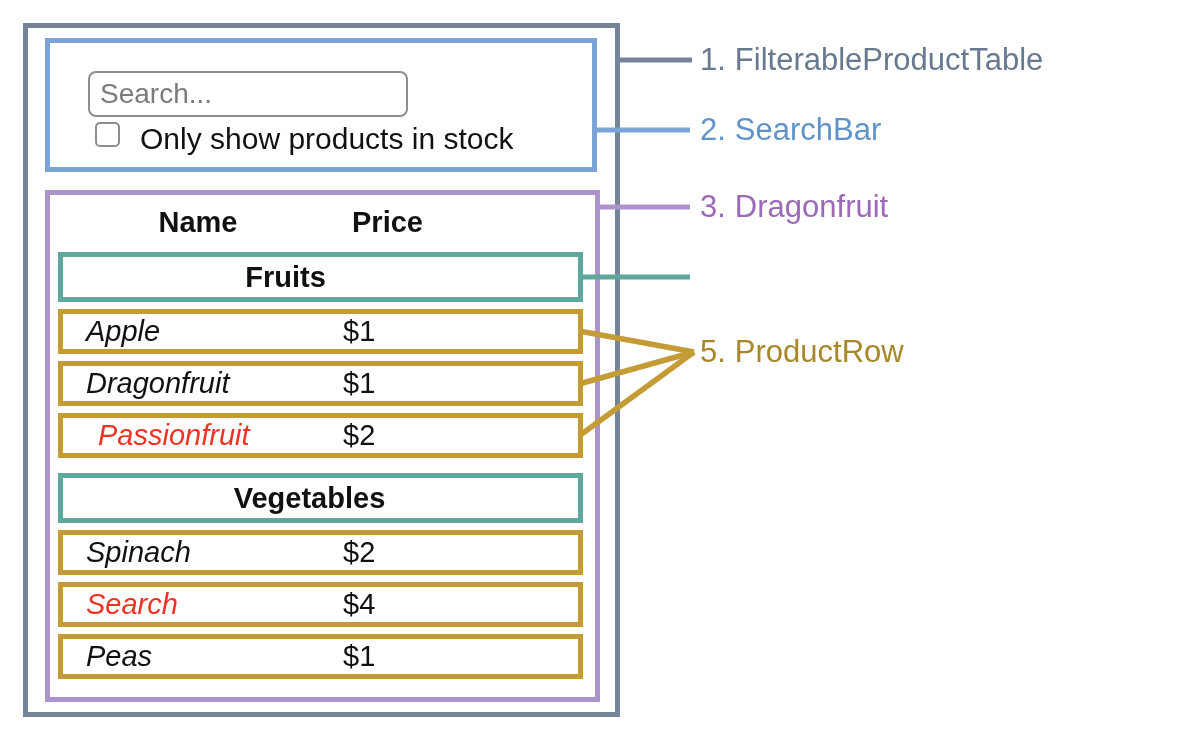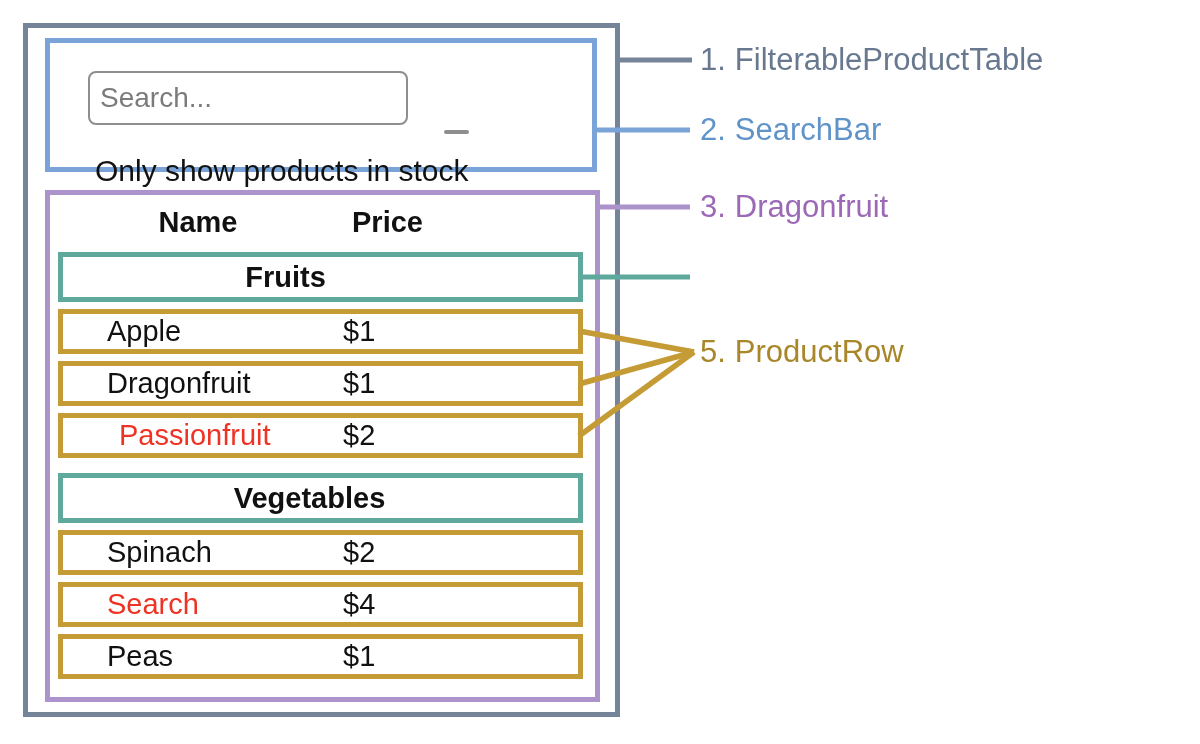--- a/index.html
+++ b/index.html
@@ -8,26 +8,26 @@
     background:var(--canvas-bg,#fff);
     font-family:"Liberation Sans","DejaVu Sans",sans-serif;
     color:var(--text,#111);
   }
   .box{position:absolute;box-sizing:border-box;background:transparent;}
   .outer-box{left:23px;top:23px;width:597px;height:694px;border:5px solid var(--outer-border);}
   .search-box{left:45px;top:38px;width:552px;height:134px;border:5px solid var(--search-border);background:#fff;}
   .table-box{left:45px;top:190px;width:555px;height:512px;border:5px solid var(--table-border);background:#fff;}
 
   .search-input{
-    position:absolute;left:88px;top:71px;width:320px;height:54px;box-sizing:border-box;
+    position:absolute;left:88px;top:71px;width:320px;height:46px;box-sizing:border-box;
     border:2px solid var(--input-border);border-radius:8px;padding:0 10px;
     font-family:inherit;font-size:28px;color:#555;background:#fff;outline:none;
   }
   .search-input::placeholder{color:var(--placeholder);}
-  .check-row{position:absolute;left:95px;top:130px;height:30px;display:flex;align-items:flex-end;gap:20px;flex-direction:column;}
+  .check-row{position:absolute;left:95px;top:122px;height:30px;display:flex;align-items:flex-start;gap:20px;}
   .checkbox{width:25px;height:25px;box-sizing:border-box;border:2px solid var(--input-border);border-radius:5px;background:#fff;}
   .check-label{font-size:30px;color:var(--text);white-space:nowrap;}
 
   .table-header{
     position:absolute;left:58px;top:198px;width:525px;height:48px;
     display:grid;grid-template-columns:280px 1fr;align-items:center;
     font-weight:bold;font-size:29px;
   }
   .table-header .col-name{text-align:center;}
   .table-header .col-price{padding-left:14px;}
@@ -37,21 +37,21 @@
     box-sizing:border-box;height:50px;border:5px solid var(--category-border);
     margin-bottom:7px;display:flex;align-items:center;background:#fff;
   }
   .crow .cat-label{display:block;width:445px;text-align:center;font-weight:bold;font-size:29px;}
   .crow.second{margin-top:15px;padding-left:24px;}
   .prow{
     box-sizing:border-box;height:45px;border:5px solid var(--row-border);
     margin-bottom:7px;display:grid;grid-template-columns:280px 1fr;align-items:center;
     font-size:29px;background:#fff;
   }
-  .prow .name{padding-left:44px;}
+  .prow .name{padding-left:23px;font-style:italic;}
 
   .overlay{position:absolute;left:0;top:0;pointer-events:none;}
   .ln-outer{stroke:var(--outer-border);stroke-width:5;}
   .ln-search{stroke:var(--search-border);stroke-width:5;}
   .ln-table{stroke:var(--table-border);stroke-width:5;}
   .ln-category{stroke:var(--category-border);stroke-width:5;}
   .ln-row{stroke:var(--row-border);stroke-width:5.5;}
 
   .legend-item{position:absolute;left:700px;font-size:31px;line-height:36px;white-space:nowrap;}
   .legend-item .num{margin-right:9px;}

